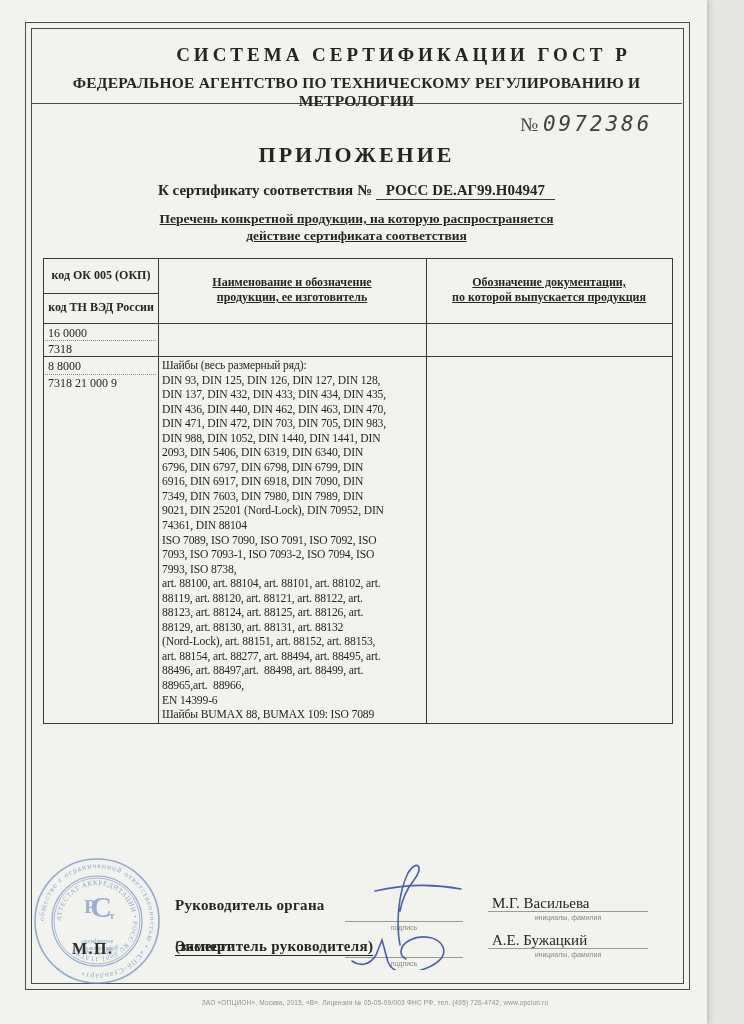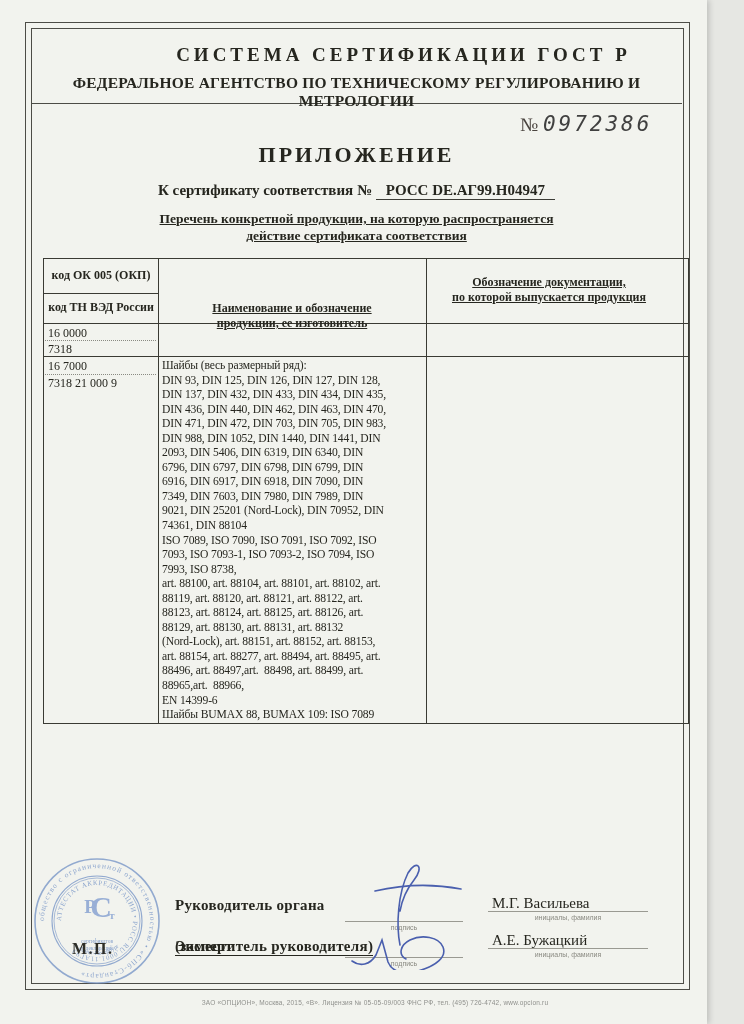--- a/index.html
+++ b/index.html
@@ -13,21 +13,21 @@
   .center{text-align:center;}
   .pre{white-space:pre-line;text-decoration:underline;}
   .system-title{font-size:19px;font-weight:bold;letter-spacing:4px;padding-left:47px;}
   .agency{font-size:15.5px;font-weight:bold;letter-spacing:.2px;}
   .serial{font-size:19px;color:#4a443f;}
   .serial .digits{font-family:"DejaVu Sans Mono",monospace;font-size:21px;letter-spacing:3px;color:#404040;font-weight:500;font-style:italic;}
   .doc-title{font-size:22px;font-weight:bold;letter-spacing:3px;}
   .cert-line{font-size:15px;font-weight:bold;}
   .cert-line .num{font-weight:bold;border-bottom:1px solid #3c3c36;padding:0 10px 1px 10px;}
   .subtitle{font-size:13.5px;font-weight:bold;line-height:17px;}
-  .tbl{position:absolute;left:43px;top:258px;width:628px;height:464px;border:1.3px solid #3a3a33;padding-left:16px;}
+  .tbl{position:absolute;left:43px;top:258px;width:628px;height:464px;border:1.3px solid #3a3a33;}
   .tbl .v{position:absolute;top:0;bottom:0;width:1.2px;background:#3a3a33;}
   .tbl .h{position:absolute;left:0;right:0;height:1.2px;background:#3a3a33;}
   .tbl .h-col1{position:absolute;left:0;width:114px;height:1px;background:#3a3a33;}
   .dotted{position:absolute;border-top:1.2px dotted #8a8a82;}
   .th{position:absolute;font-size:12px;font-weight:bold;text-align:center;line-height:15px;}
   .code{position:absolute;font-size:12px;padding-left:4px;}
   .products{position:absolute;font-size:11.6px;line-height:14.55px;letter-spacing:-.15px;white-space:pre;}
   .sig-label{font-size:15px;font-weight:bold;letter-spacing:.3px;}
   .sig-label.ul{border-bottom:1.6px solid #26261f;display:inline-block;}
   .sig-line{position:absolute;height:1px;background:#9a9a92;}
@@ -67,30 +67,30 @@
 
   <div class="tbl">
     <div class="v" style="left:114px;"></div>
     <div class="v" style="left:382px;"></div>
     <div class="h" style="top:64px;"></div>
     <div class="h" style="top:97px;"></div>
     <div class="h-col1" style="top:34px;"></div>
 
     <div class="th" style="left:0;top:9px;width:114px;">код ОК 005 (ОКП)</div>
     <div class="th" style="left:0;top:41px;width:114px;">код ТН ВЭД России</div>
-    <div class="th pre" style="left:114px;top:16px;width:268px;margin-top:26px;">Наименование и обозначение
+    <div class="th pre" style="left:114px;top:16px;width:268px;">Наименование и обозначение
 продукции, ее изготовитель</div>
     <div class="th pre" style="left:382px;top:16px;width:246px;">Обозначение документации,
 по которой выпускается продукция</div>
 
     <div class="code" style="left:0;top:67px;width:110px;">16 0000</div>
     <div class="dotted" style="left:1px;top:81px;width:111px;"></div>
     <div class="code" style="left:0;top:83px;width:110px;">7318</div>
 
-    <div class="code" style="left:0;top:100px;width:110px;">16 7000</div>
+    <div class="code" style="left:0;top:100px;width:110px;">8 8000</div>
     <div class="dotted" style="left:1px;top:115px;width:111px;"></div>
     <div class="code" style="left:0;top:117px;width:110px;">7318 21 000 9</div>
 
     <div class="products" style="left:118px;top:100px;width:266px;">Шайбы (весь размерный ряд):
 DIN 93, DIN 125, DIN 126, DIN 127, DIN 128,
 DIN 137, DIN 432, DIN 433, DIN 434, DIN 435,
 DIN 436, DIN 440, DIN 462, DIN 463, DIN 470,
 DIN 471, DIN 472, DIN 703, DIN 705, DIN 983,
 DIN 988, DIN 1052, DIN 1440, DIN 1441, DIN
 2093, DIN 5406, DIN 6319, DIN 6340, DIN

